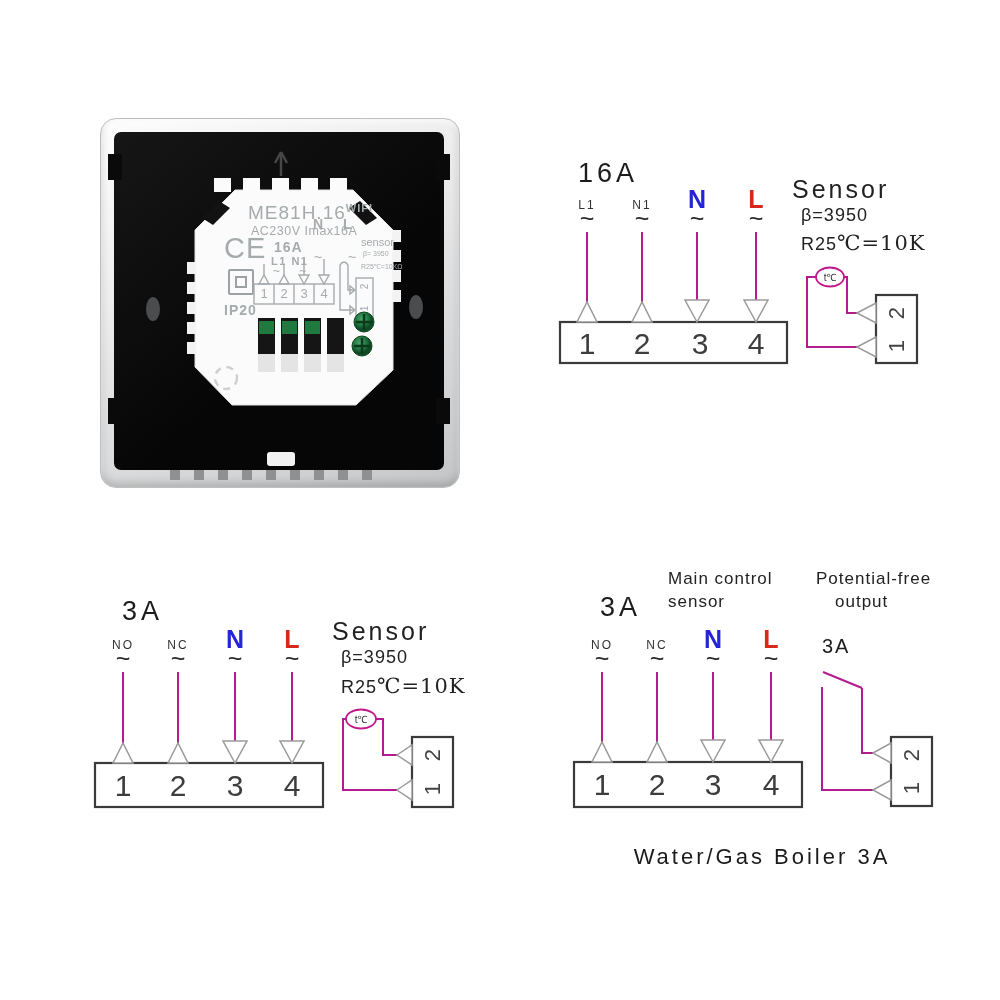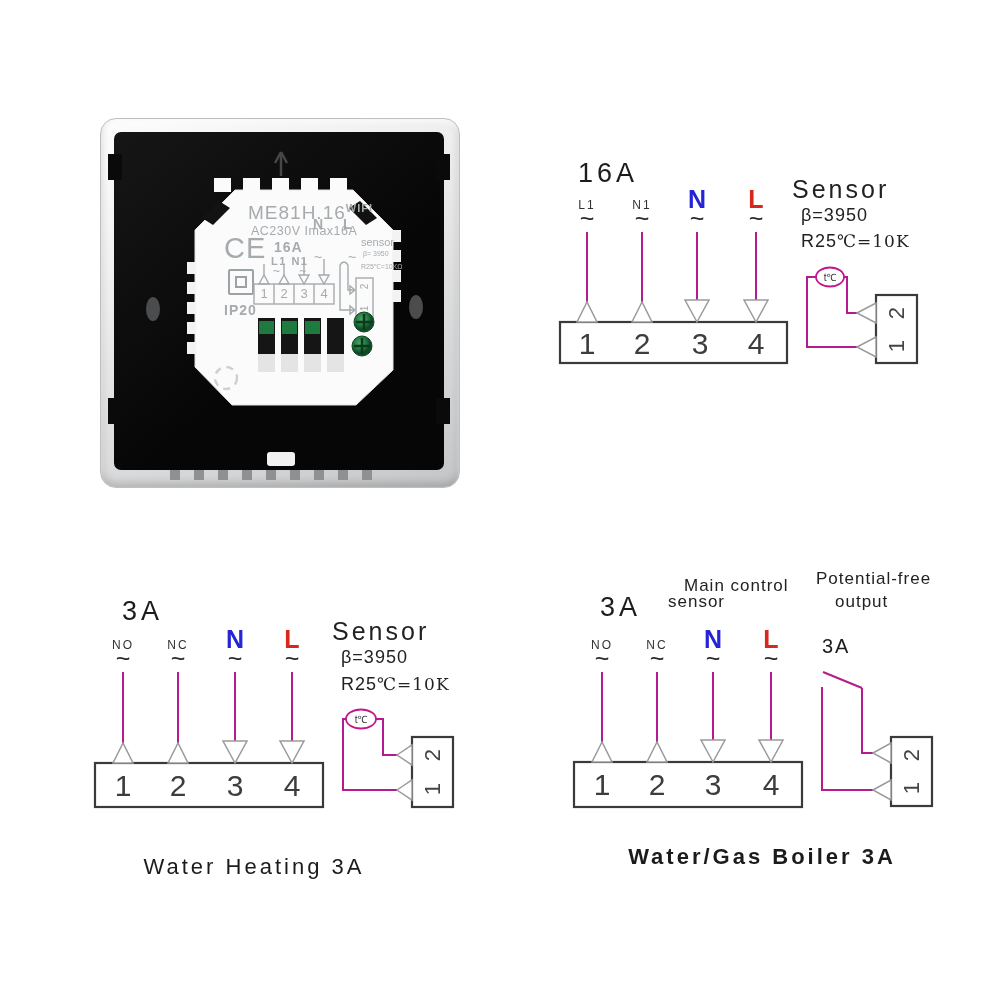--- a/index.html
+++ b/index.html
@@ -11,21 +11,21 @@
   .rating{font-size:27px;letter-spacing:4px;color:#1c1c1c;}
   .wlbl{font-size:12px;letter-spacing:2px;color:#333;text-align:center;width:40px;}
   .wlbl-big{font-size:25px;font-weight:bold;text-align:center;width:40px;}
   .blue{color:#2525d5;}
   .red{color:#d6281d;}
   .tilde{font-size:25px;color:#2b2b2b;text-align:center;width:40px;line-height:22px;}
   .tnum{font-size:30px;color:#3d3d3d;text-align:center;width:40px;}
   .sens-title{font-size:25px;letter-spacing:3px;color:#222;}
   .sens-beta{font-size:18px;color:#222;letter-spacing:1px;}
   .sens-r25{font-size:18px;color:#222;letter-spacing:1px;}
-  .serif{font-family:"DejaVu Serif",serif;font-size:17px;}
+  .serif{font-family:"DejaVu Serif",serif;font-size:21px;}
   .probe{font-size:10px;color:#333;width:28px;text-align:center;}
   .rotnum{width:41px;height:30px;font-size:22px;color:#444;transform:rotate(-90deg);}
   .note{font-size:17px;letter-spacing:1px;color:#222;}
   
   .frame{left:2px;top:6px;width:358px;height:368px;border-radius:16px;
          background:linear-gradient(155deg,#fdfdfd 0%,#ededee 35%,#d2d3d4 80%,#c4c5c6 100%);
          border:1px solid #bfbfbf;box-shadow:inset 0 -4px 8px rgba(0,0,0,.18), inset 0 3px 4px rgba(255,255,255,.9);}
   .panel{left:16px;top:20px;width:330px;height:338px;border-radius:7px;
          background:linear-gradient(140deg,#161616,#060606 60%);}
   .clip{width:14px;height:26px;background:#0a0a0a;}
@@ -256,21 +256,20 @@
     <div class="abs tnum" style="left:135px;top:179px;">3</div>
     <div class="abs tnum" style="left:192px;top:179px;">4</div>
     <div class="abs sens-title" style="left:252px;top:27px;">Sensor</div>
     <div class="abs sens-beta" style="left:261px;top:57px;">β=3950</div>
     <div class="abs sens-r25" style="left:261px;top:84px;">
       <span>R25</span><span class="serif">℃=10K</span>
     </div>
     <div class="abs probe" style="left:267px;top:122px;">t℃</div>
     <div class="abs ctr rotnum" style="left:332px;top:150px;">2</div>
     <div class="abs ctr rotnum" style="left:332px;top:184px;">1</div>
-    <div class="abs cap" style="left:0px;top:264px;width:348px;">Water Heating 3A</div>
   </div>
 
   <div class="abs" style="left:560px;top:560px;width:440px;height:330px;">
     <svg class="abs" style="left:0;top:0;" width="440" height="330">
       <g stroke="#b51b90" stroke-width="2" fill="none">
         <line x1="42" y1="112" x2="42" y2="182"></line>
           <line x1="97" y1="112" x2="97" y2="182"></line>
         <line x1="153" y1="112" x2="153" y2="181"></line>
           <line x1="211" y1="112" x2="211" y2="181"></line>
         <path d="M263,112 L302,128"></path>
@@ -282,35 +281,35 @@
       <g fill="#fff" stroke="#9a9a9a" stroke-width="1.5">
         <path d="M42,182 L32,202 L52,202 Z"></path>
           <path d="M97,182 L87,202 L107,202 Z"></path>
         <path d="M153,202 L141,180 L165,180 Z"></path>
           <path d="M211,202 L199,180 L223,180 Z"></path>
         <path d="M313,193 L331,183 L331,203 Z"></path>
           <path d="M313,230 L331,220 L331,240 Z"></path>
       </g>
     </svg>
     <div class="abs rating" style="left:40px;top:32px;">3A</div>
-    <div class="abs note" style="left:108px;top:16px;margin-left:16px;">Main control</div>
+    <div class="abs note" style="left:108px;top:9px;">Main control</div>
     <div class="abs note" style="left:108px;top:32px;">sensor</div>
     <div class="abs note" style="left:256px;top:9px;">Potential-free</div>
     <div class="abs note" style="left:256px;top:32px;margin-left:19px;">output</div>
     <div class="abs wlbl" style="left:22px;top:78px;">NO</div>
     <div class="abs wlbl" style="left:77px;top:78px;">NC</div>
     <div class="abs wlbl-big blue" style="left:133px;top:65px;">N</div>
     <div class="abs wlbl-big red" style="left:191px;top:65px;">L</div>
     <div class="abs tilde" style="left:22px;top:87px;">~</div>
     <div class="abs tilde" style="left:77px;top:87px;">~</div>
     <div class="abs tilde" style="left:133px;top:87px;">~</div>
     <div class="abs tilde" style="left:191px;top:87px;">~</div>
     <div class="abs tnum" style="left:22px;top:208px;">1</div>
     <div class="abs tnum" style="left:77px;top:208px;">2</div>
     <div class="abs tnum" style="left:133px;top:208px;">3</div>
     <div class="abs tnum" style="left:191px;top:208px;">4</div>
     <div class="abs" style="left:262px;top:75px;font-size:20px;letter-spacing:2px;color:#1c1c1c;">3A</div>
     <div class="abs ctr rotnum" style="left:331px;top:180px;">2</div>
     <div class="abs ctr rotnum" style="left:331px;top:213px;">1</div>
-    <div class="abs cap" style="left:0px;top:284px;width:404px;font-weight:bold;">Water/Gas Boiler 3A</div>
+    <div class="abs cap" style="left:0px;top:284px;width:404px;">Water/Gas Boiler 3A</div>
   </div>
 
 </div>
 
 </body></html>

